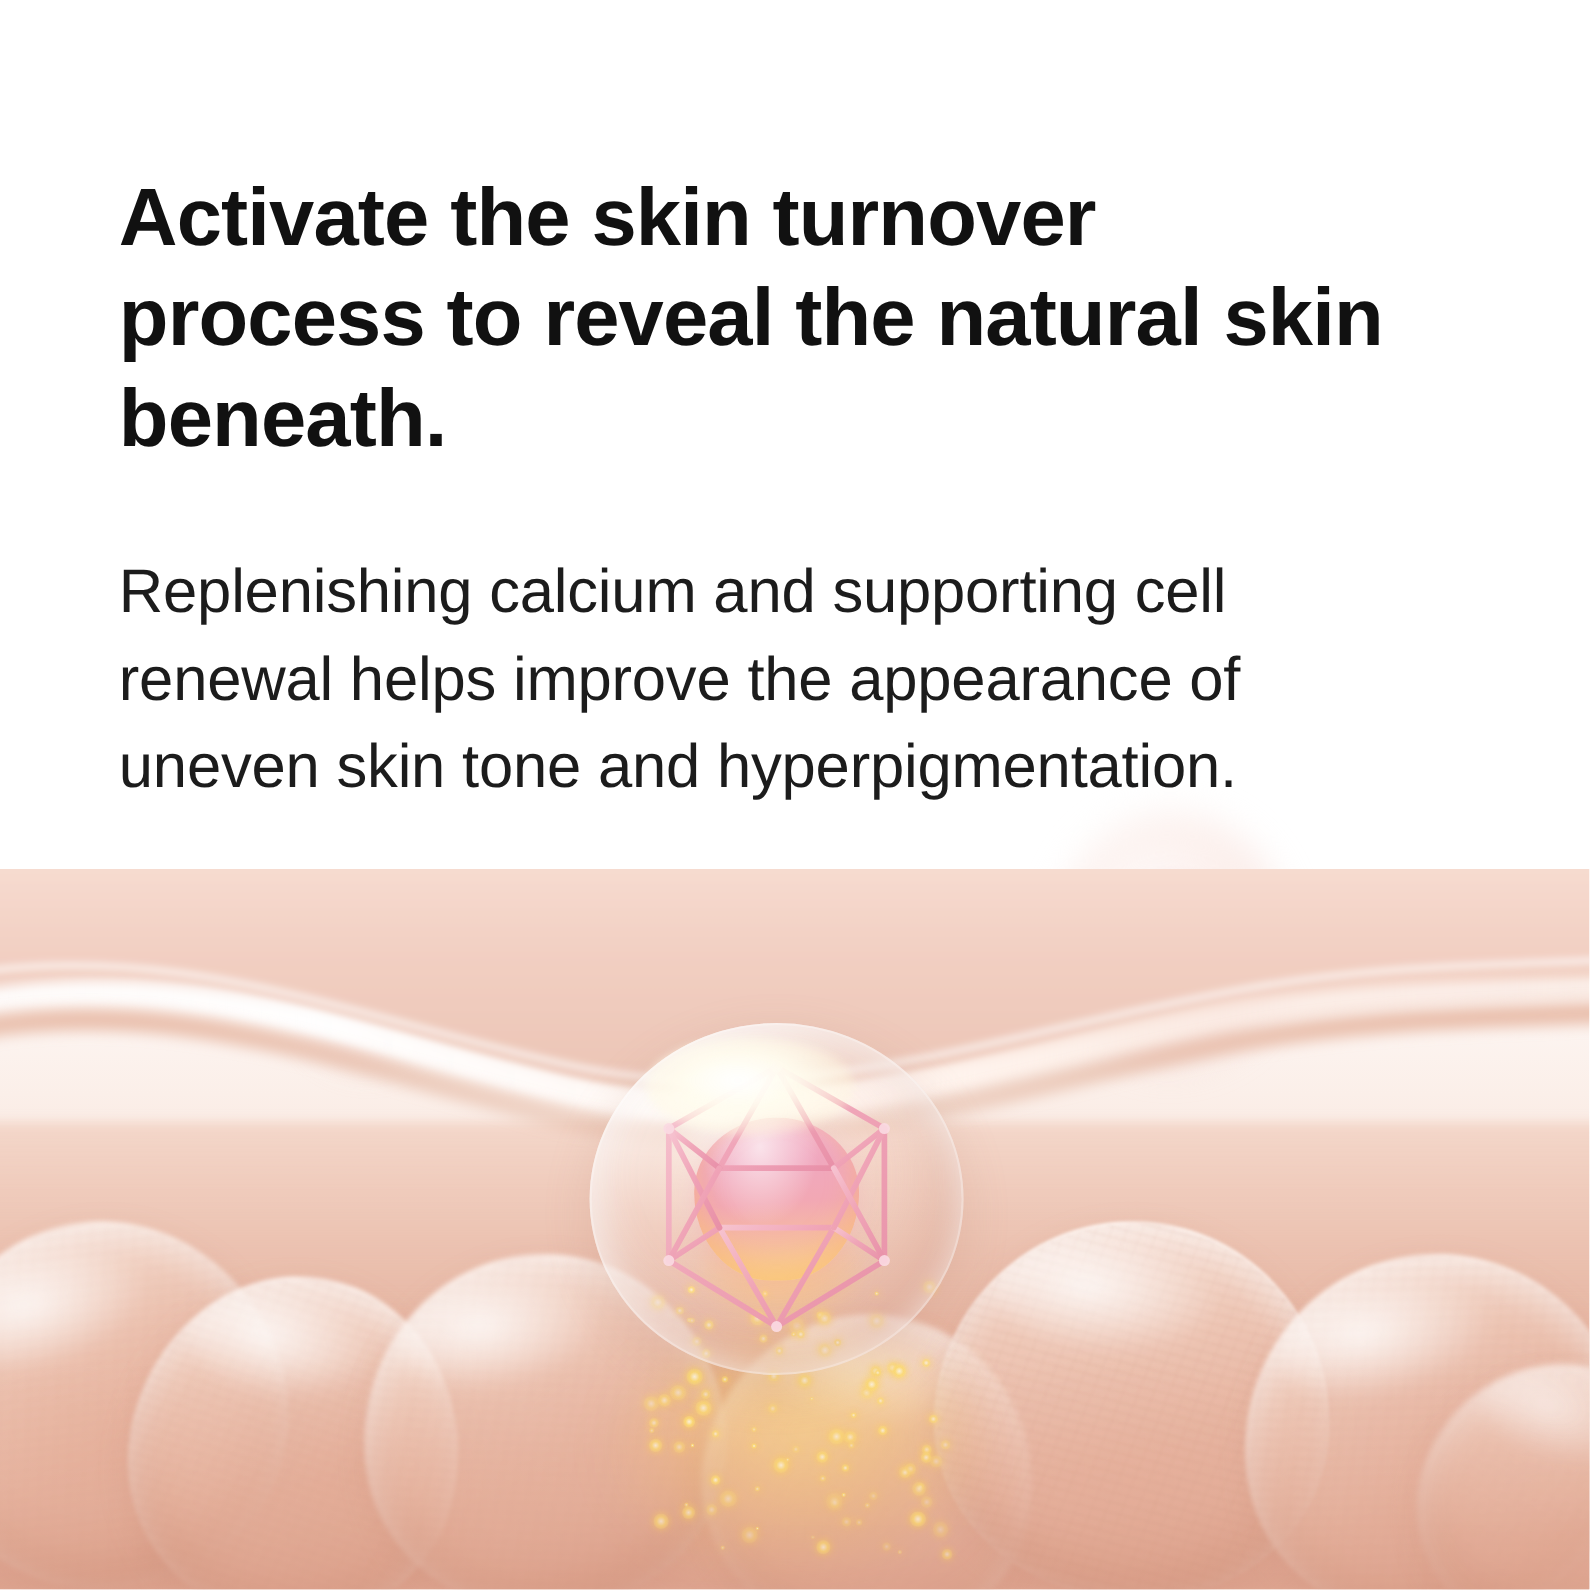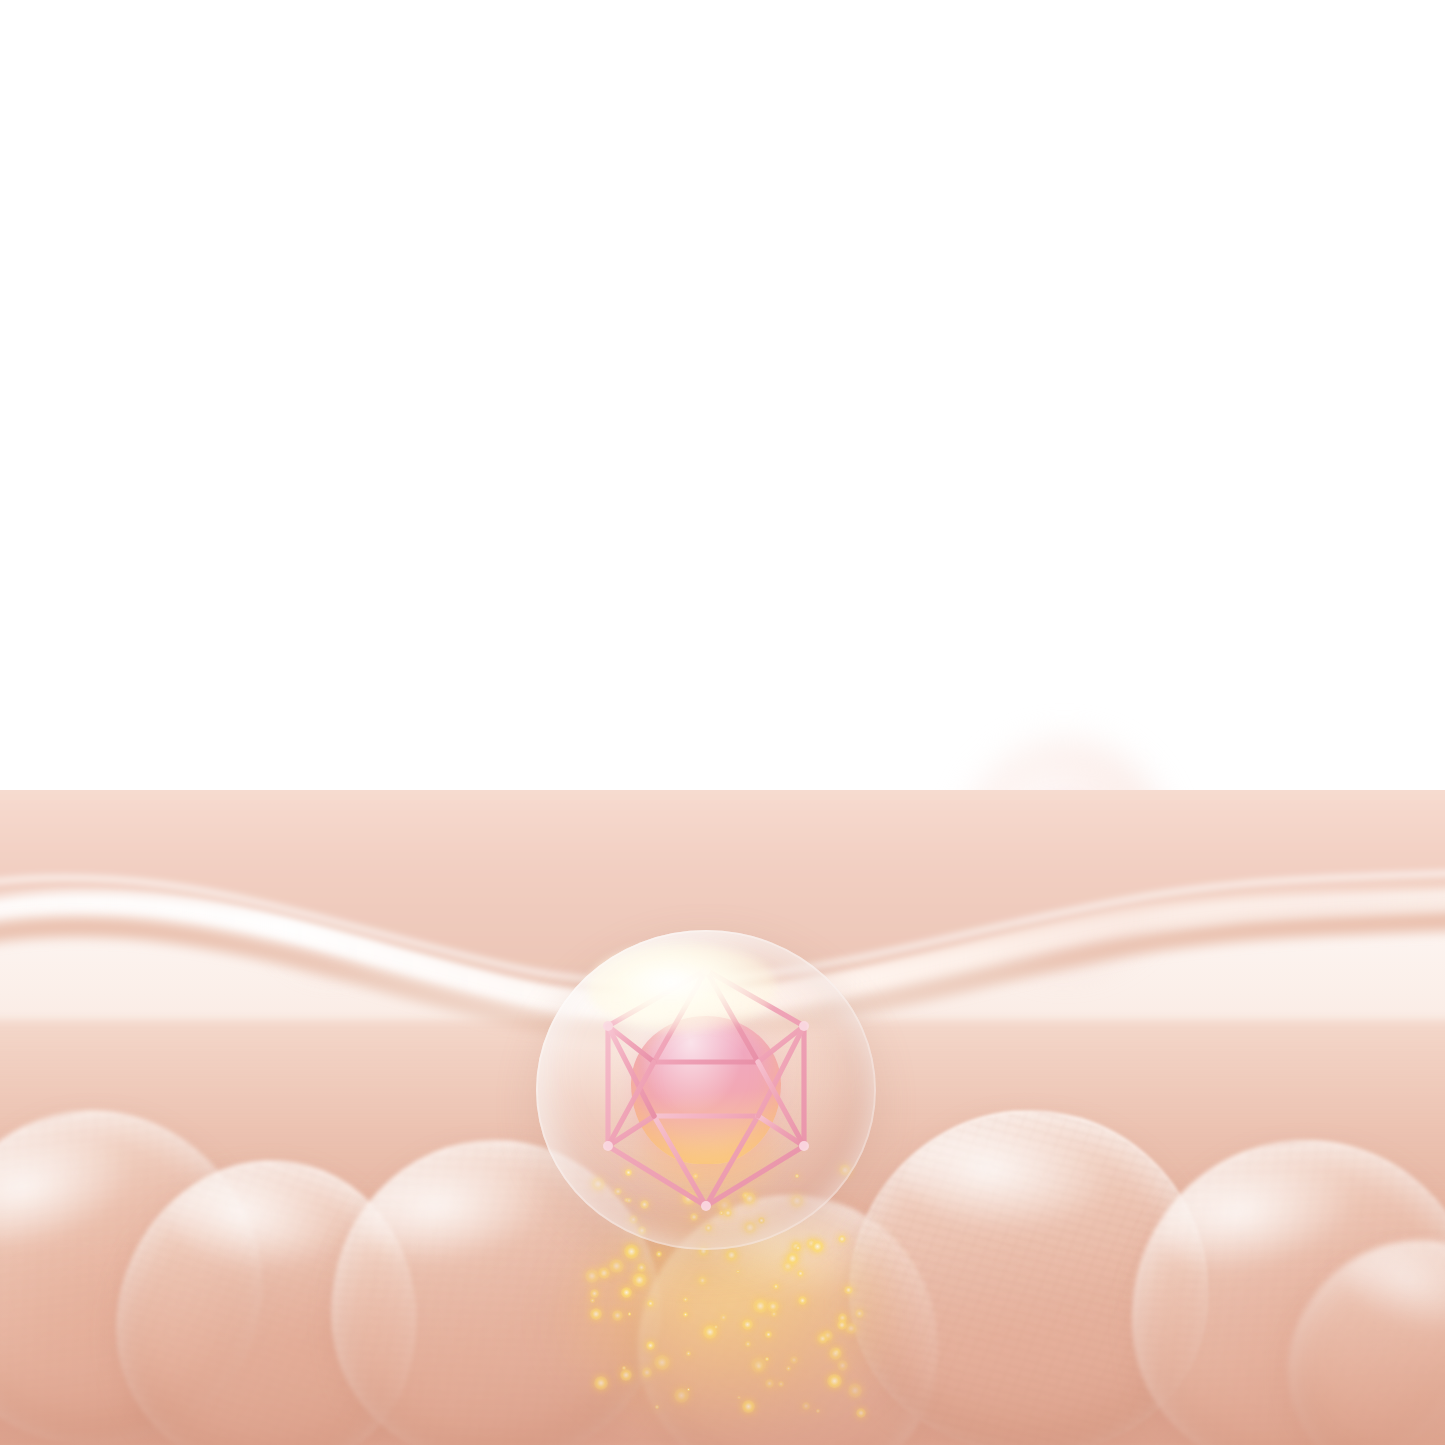--- a/index.html
+++ b/index.html
@@ -290,20 +290,22 @@
     background: linear-gradient(to bottom, rgba(224,168,146,0) 0%, rgba(222,162,140,0.22) 60%, rgba(214,150,128,0.34) 100%);
     pointer-events: none;
   }
 </style>
 </head>
 <body>
 
 <div id="panel">
 
   <div id="text-block">
+    <h1 id="headline">Activate the skin turnover process to reveal the natural skin beneath.</h1>
+    <p id="subtext">Replenishing calcium and supporting cell renewal helps improve the appearance of uneven skin tone and hyperpigmentation.</p>
   </div>
 
   <div id="image-stage">
 
     <div class="atmosphere"></div>
 
     <div class="bokeh" id="bokeh-right">
       <div class="shell"></div>
       <div class="core"></div>
     </div>

